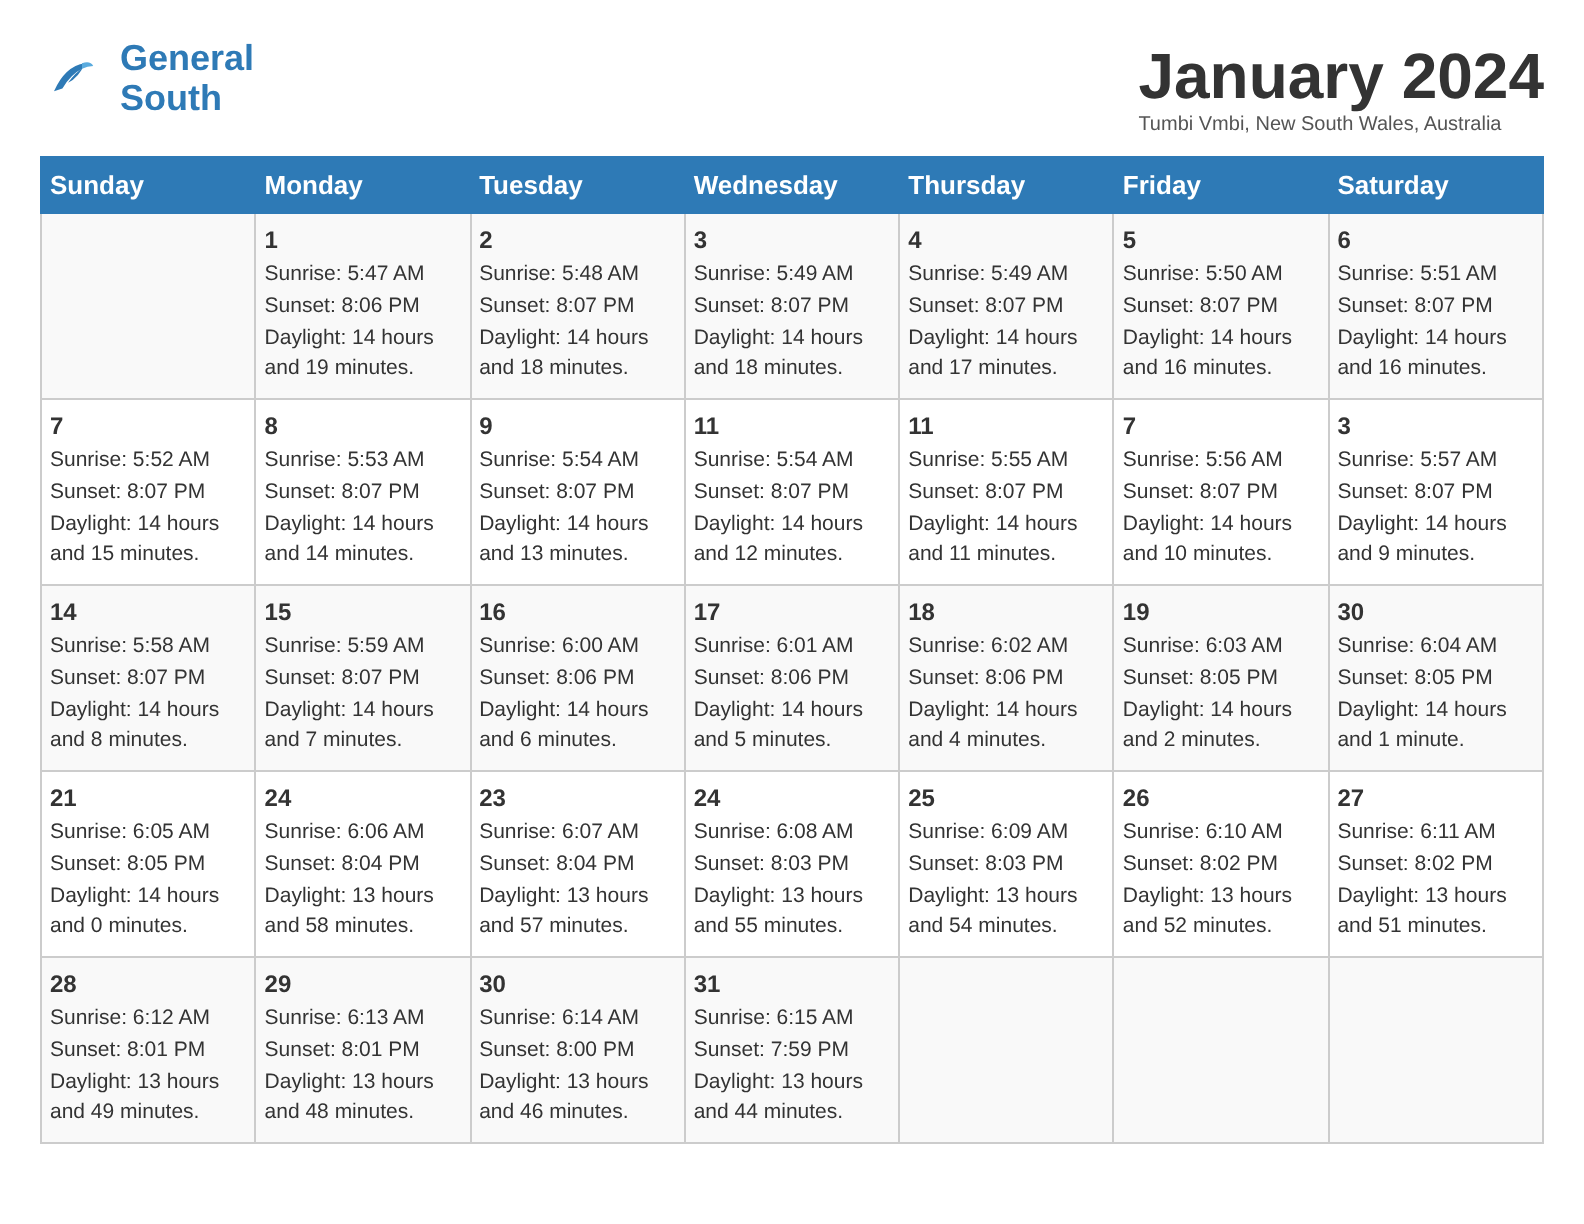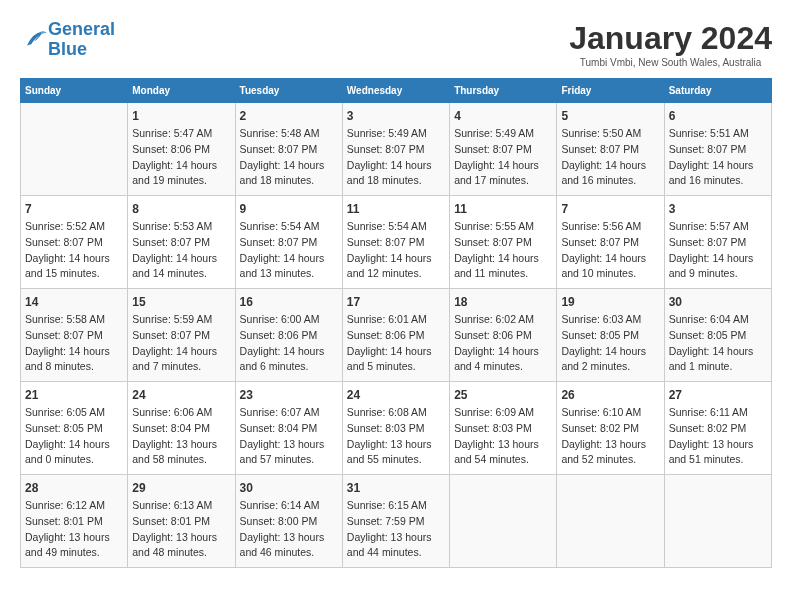--- a/index.html
+++ b/index.html
@@ -12,58 +12,58 @@
     }
     .header {
       display: flex;
       justify-content: space-between;
       align-items: flex-start;
       margin-bottom: 10px;
     }
     .logo {
       display: flex;
       align-items: center;
-      gap: 0;
+      gap: 12px;
     }
     .logo-text {
       font-size: 18px;
       font-weight: bold;
       color: #333;
       line-height: 1.1;
     }
     .logo-text span {
       color: #2e7ab6;
     }
     .logo-bird {
       width: 28px;
       height: 28px;
     }
     .title-block {
-      text-align: center;
+      text-align: left;
     }
     .title-block h1 {
       font-size: 32px;
       font-weight: bold;
       color: #333;
     }
     .title-block p {
       font-size: 10px;
       color: #555;
     }
     table {
       width: 100%;
       border-collapse: collapse;
       font-size: 11px;
     }
     thead tr th {
       background-color: #2e7ab6;
       color: #fff;
       padding: 6px 4px;
       text-align: left;
-      font-size: 10px;
+      font-size: 13px;
       font-weight: bold;
       border: 1px solid #2e7ab6;
       margin-left: 36px;
     }
     tbody tr td {
       vertical-align: top;
       padding: 6px 4px;
       border: 1px solid #ccc;
       color: #333;
       width: calc(100%/7);
@@ -91,21 +91,21 @@
 
 <div class="header">
   <div class="logo">
     <svg class="logo-bird" viewBox="0 0 40 40">
       <path d="M10,28 Q18,10 32,8 Q28,18 20,22 Q26,14 30,12 Q22,16 16,26 Z" fill="#2e7ab6"></path>
       <path d="M30,8 Q36,6 38,10 Q34,10 30,12 Z" fill="#5aabde"></path>
     </svg>
     <div>
       <div class="logo-text">
         <span>General</span><br>
-        <span style="color:#2e7ab6">Blue</span>
+        <span style="color:#2e7ab6">South</span>
       </div>
     </div>
   </div>
   <div class="title-block">
     <h1>January 2024</h1>
     <p>Tumbi Vmbi, New South Wales, Australia</p>
   </div>
 </div>
 
 <table>

